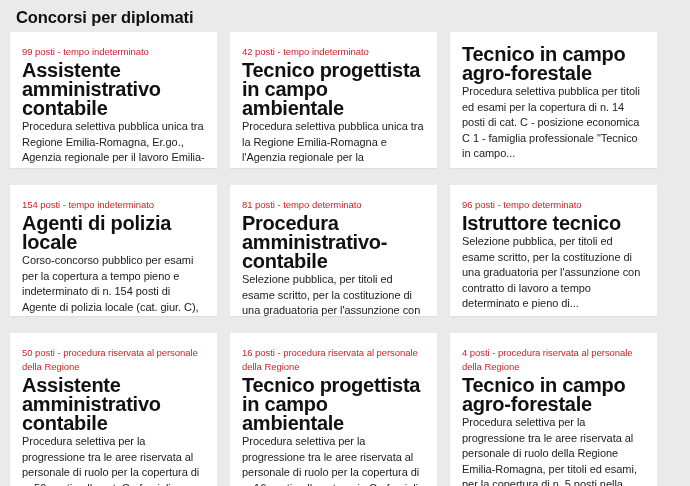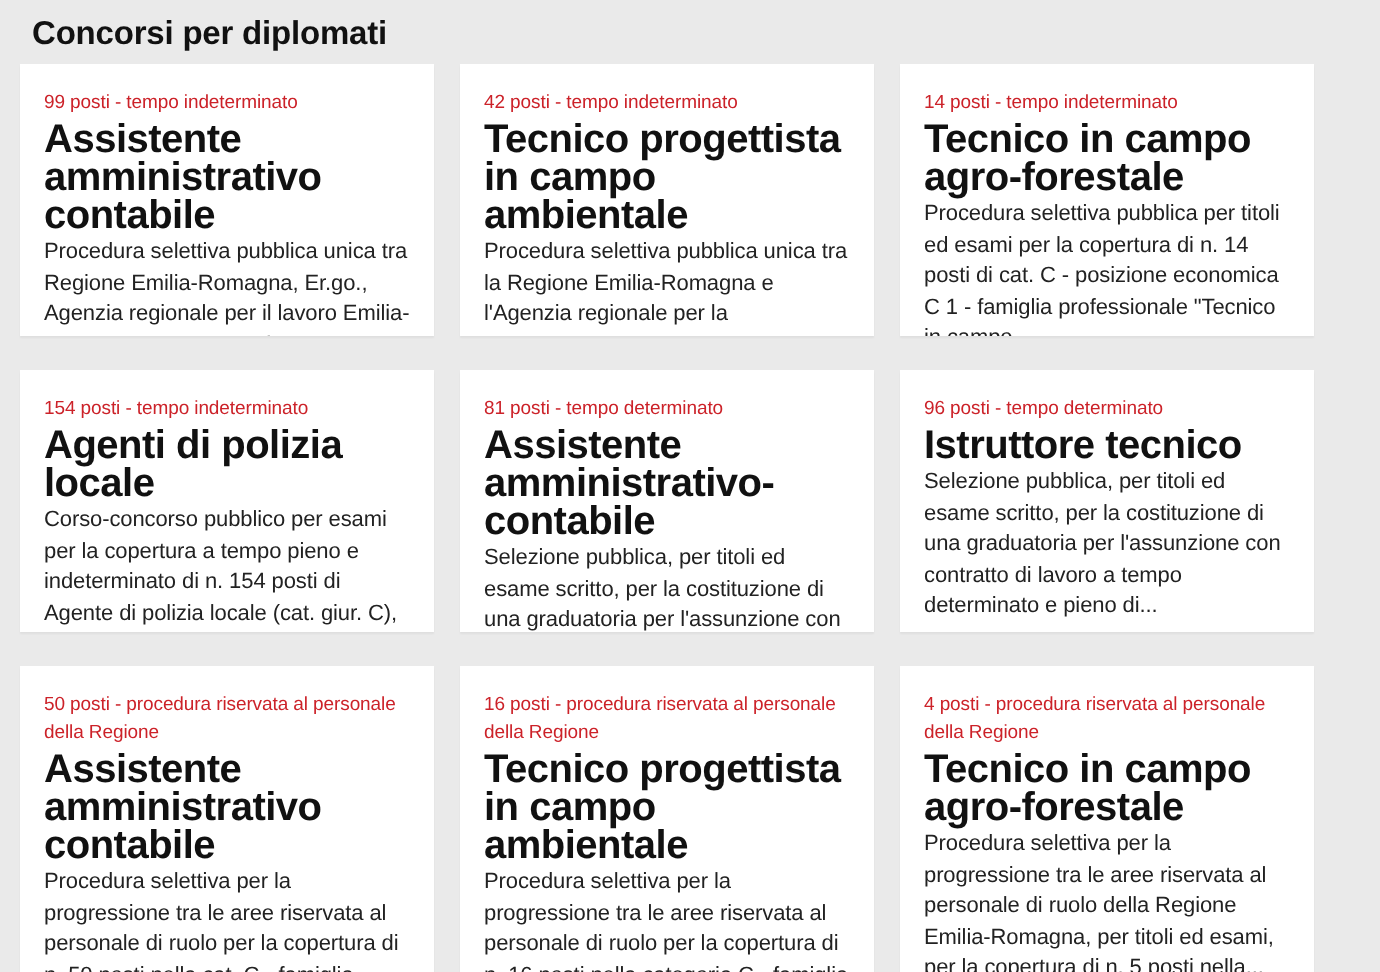--- a/index.html
+++ b/index.html
@@ -96,34 +96,33 @@
       <div class="card-body">Procedura selettiva pubblica unica tra Regione Emilia-Romagna, Er.go., Agenzia regionale per il lavoro Emilia-Romagna, Arpae e Città metropolitana di Bologna,...</div>
     </a>
 
     <a class="card row-1" style="text-decoration:none;">
       <div class="card-meta">42 posti - tempo indeterminato</div>
       <div class="card-heading">Tecnico progettista in campo ambientale</div>
       <div class="card-body">Procedura selettiva pubblica unica tra la Regione Emilia-Romagna e l'Agenzia regionale per la prevenzione, l'ambiente e l'energia (Arpae), per titoli ed esami, per...</div>
     </a>
 
     <a class="card row-1" style="text-decoration:none;">
-      <div class="card-meta">14 posti - tempo indeterminato</div>
       <div class="card-heading">Tecnico in campo agro-forestale</div>
       <div class="card-body">Procedura selettiva pubblica per titoli ed esami per la copertura di n. 14 posti di cat. C - posizione economica C 1 - famiglia professionale "Tecnico in campo...</div>
     </a>
 
     <a class="card row-2" style="text-decoration:none;">
       <div class="card-meta">154 posti - tempo indeterminato</div>
       <div class="card-heading">Agenti di polizia locale</div>
       <div class="card-body">Corso-concorso pubblico per esami per la copertura a tempo pieno e indeterminato di n. 154 posti di Agente di polizia locale (cat. giur. C), di cui 31 posti riservati ai...</div>
     </a>
 
     <a class="card row-2" style="text-decoration:none;">
       <div class="card-meta">81 posti - tempo determinato</div>
-      <div class="card-heading">Assistente amministrativo-contabile</div>
+      <div class="card-heading">Procedura amministrativo-contabile</div>
       <div class="card-body">Selezione pubblica, per titoli ed esame scritto, per la costituzione di una graduatoria per l'assunzione con contratto di lavoro a tempo determinato e pieno di...</div>
     </a>
 
     <a class="card row-2" style="text-decoration:none;">
       <div class="card-meta">96 posti - tempo determinato</div>
       <div class="card-heading">Istruttore tecnico</div>
       <div class="card-body">Selezione pubblica, per titoli ed esame scritto, per la costituzione di una graduatoria per l'assunzione con contratto di lavoro a tempo determinato e pieno di...</div>
     </a>
 
     <a class="card row-3" style="text-decoration:none;">

